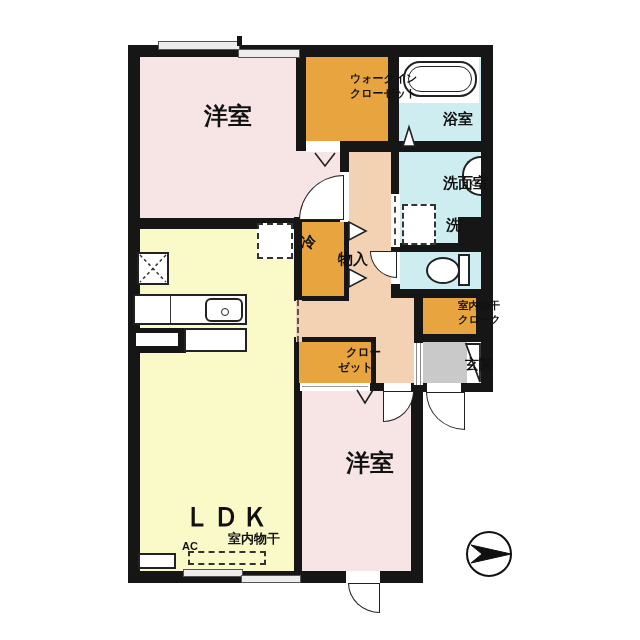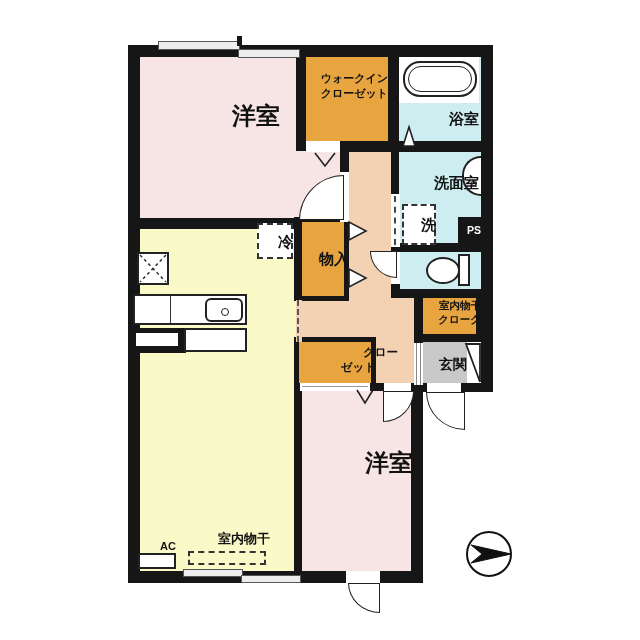--- a/index.html
+++ b/index.html
@@ -1,20 +1,20 @@
 <!DOCTYPE html>
 <html><head>
 <meta charset="utf-8">
 <style>
   html,body{margin:0;padding:0;background:#fff;}
   #plan{position:relative;width:640px;height:640px;background:#fff;overflow:hidden;
         font-family:"Liberation Sans","DejaVu Sans",sans-serif;color:#111;}
   .abs{position:absolute;}
   .wall{position:absolute;background:#161616;}
-  .lbl{position:absolute;text-align:right;font-weight:700;color:#111;line-height:1.15;white-space:nowrap;}
+  .lbl{position:absolute;text-align:left;font-weight:700;color:#111;line-height:1.15;white-space:nowrap;padding-left:44px;}
   .pie{position:absolute;background:#fff;border:1.6px solid #222;box-sizing:border-box;}
   .gap{position:absolute;background:#fff;}
   .box{position:absolute;box-sizing:border-box;}
   svg.ovl{position:absolute;left:0;top:0;pointer-events:none;}
 </style>
 </head>
 <body>
 
 <div id="plan">
 
@@ -129,19 +129,20 @@
   <div class="lbl" style="left:306px;top:87px;width:82px;font-size:11px;">クローゼット</div>
   <div class="lbl" style="left:399px;top:110px;width:80px;font-size:15px;">浴室</div>
   <div class="lbl" style="left:399px;top:174px;width:80px;font-size:15px;">洗面室</div>
   <div class="lbl" style="left:402px;top:216px;width:34px;font-size:15px;">洗</div>
   <div class="lbl" style="left:458px;top:224px;width:23px;font-size:10.5px;color:#fff;">PS</div>
   <div class="lbl" style="left:294px;top:250px;width:55px;font-size:15px;">物入</div>
   <div class="lbl" style="left:257px;top:233px;width:36px;font-size:15px;">冷</div>
   <div class="lbl" style="left:414px;top:299px;width:67px;font-size:10.5px;">室内物干</div>
   <div class="lbl" style="left:414px;top:313px;width:67px;font-size:10.5px;">クローク</div>
   <div class="lbl" style="left:421px;top:356px;width:46px;font-size:14px;">玄関</div>
-  <div class="lbl" style="left:294px;top:346px;width:104px;font-size:11.5px;">クロー</div>
+  <div class="lbl" style="left:302px;top:346px;width:104px;font-size:11.5px;">クロー</div>
   <div class="lbl" style="left:294px;top:361px;width:82px;font-size:11.5px;">ゼット</div>
+  <div class="lbl" style="left:140px;top:502px;width:156px;font-size:27px;letter-spacing:2px;">ＬＤＫ</div>
   <div class="lbl" style="left:302px;top:449px;width:111px;font-size:24px;">洋室</div>
   <div class="lbl" style="left:138px;top:540px;width:38px;font-size:11px;font-weight:700;">AC</div>
   <div class="lbl" style="left:184px;top:532px;width:86px;font-size:13px;">室内物干</div>
 
 </div>
 
 </body></html>

